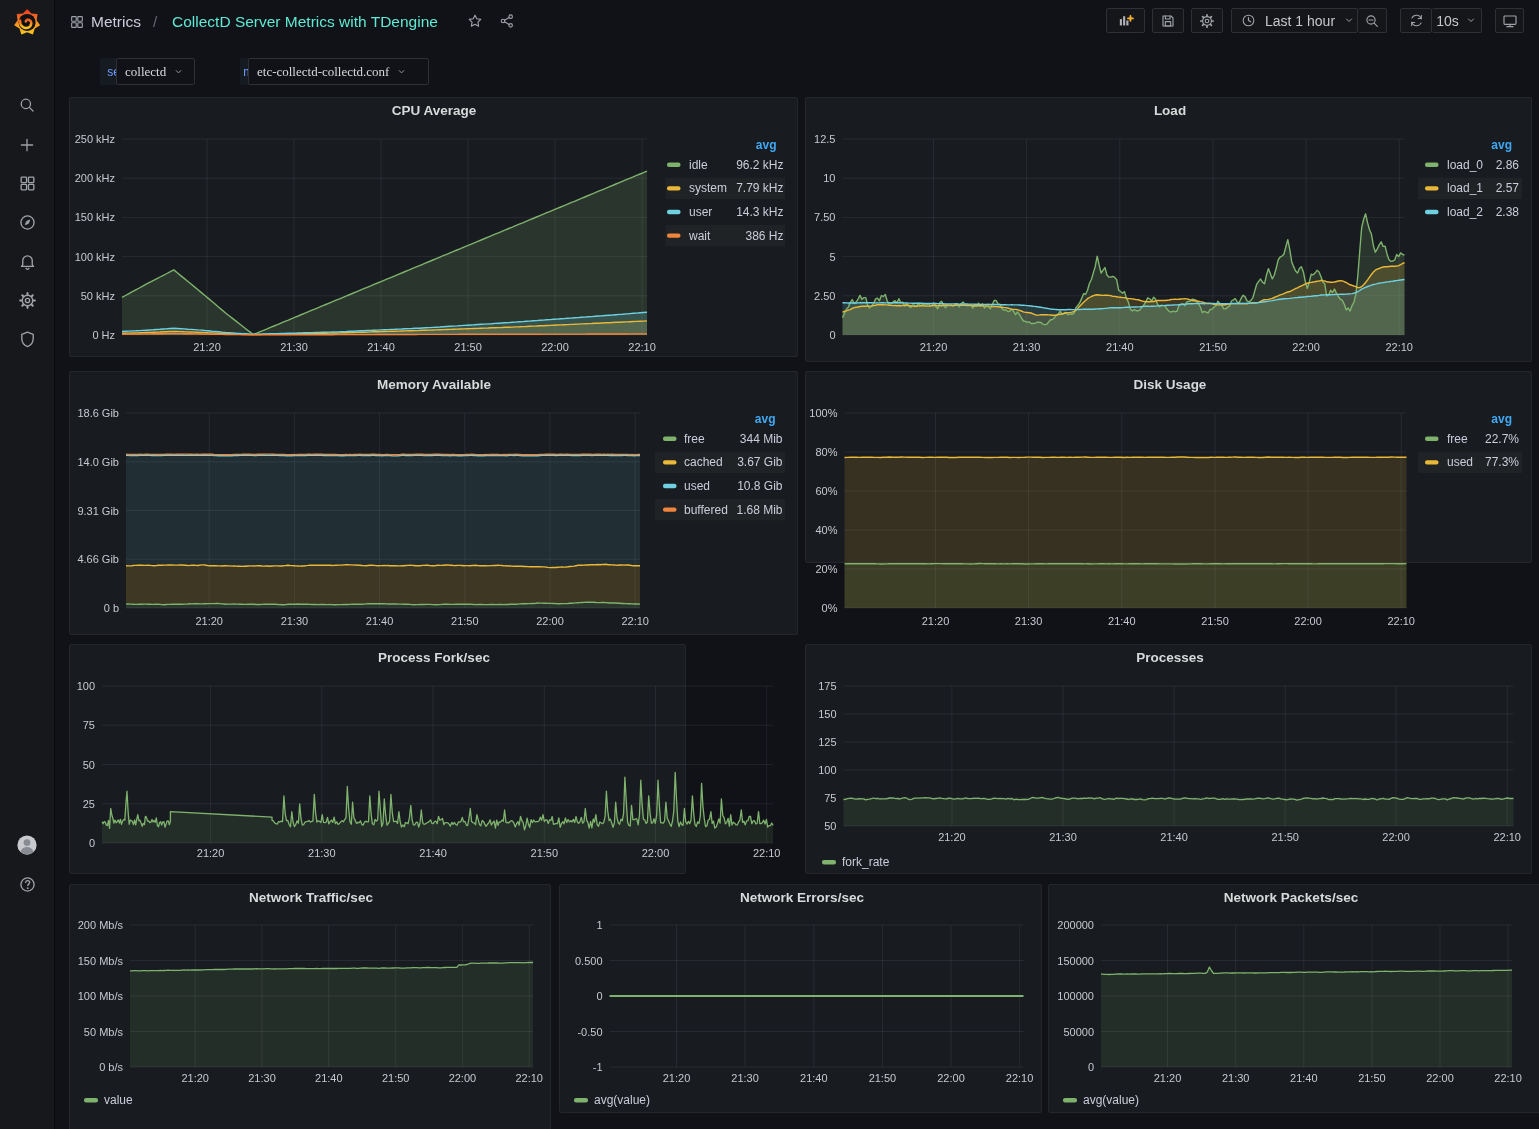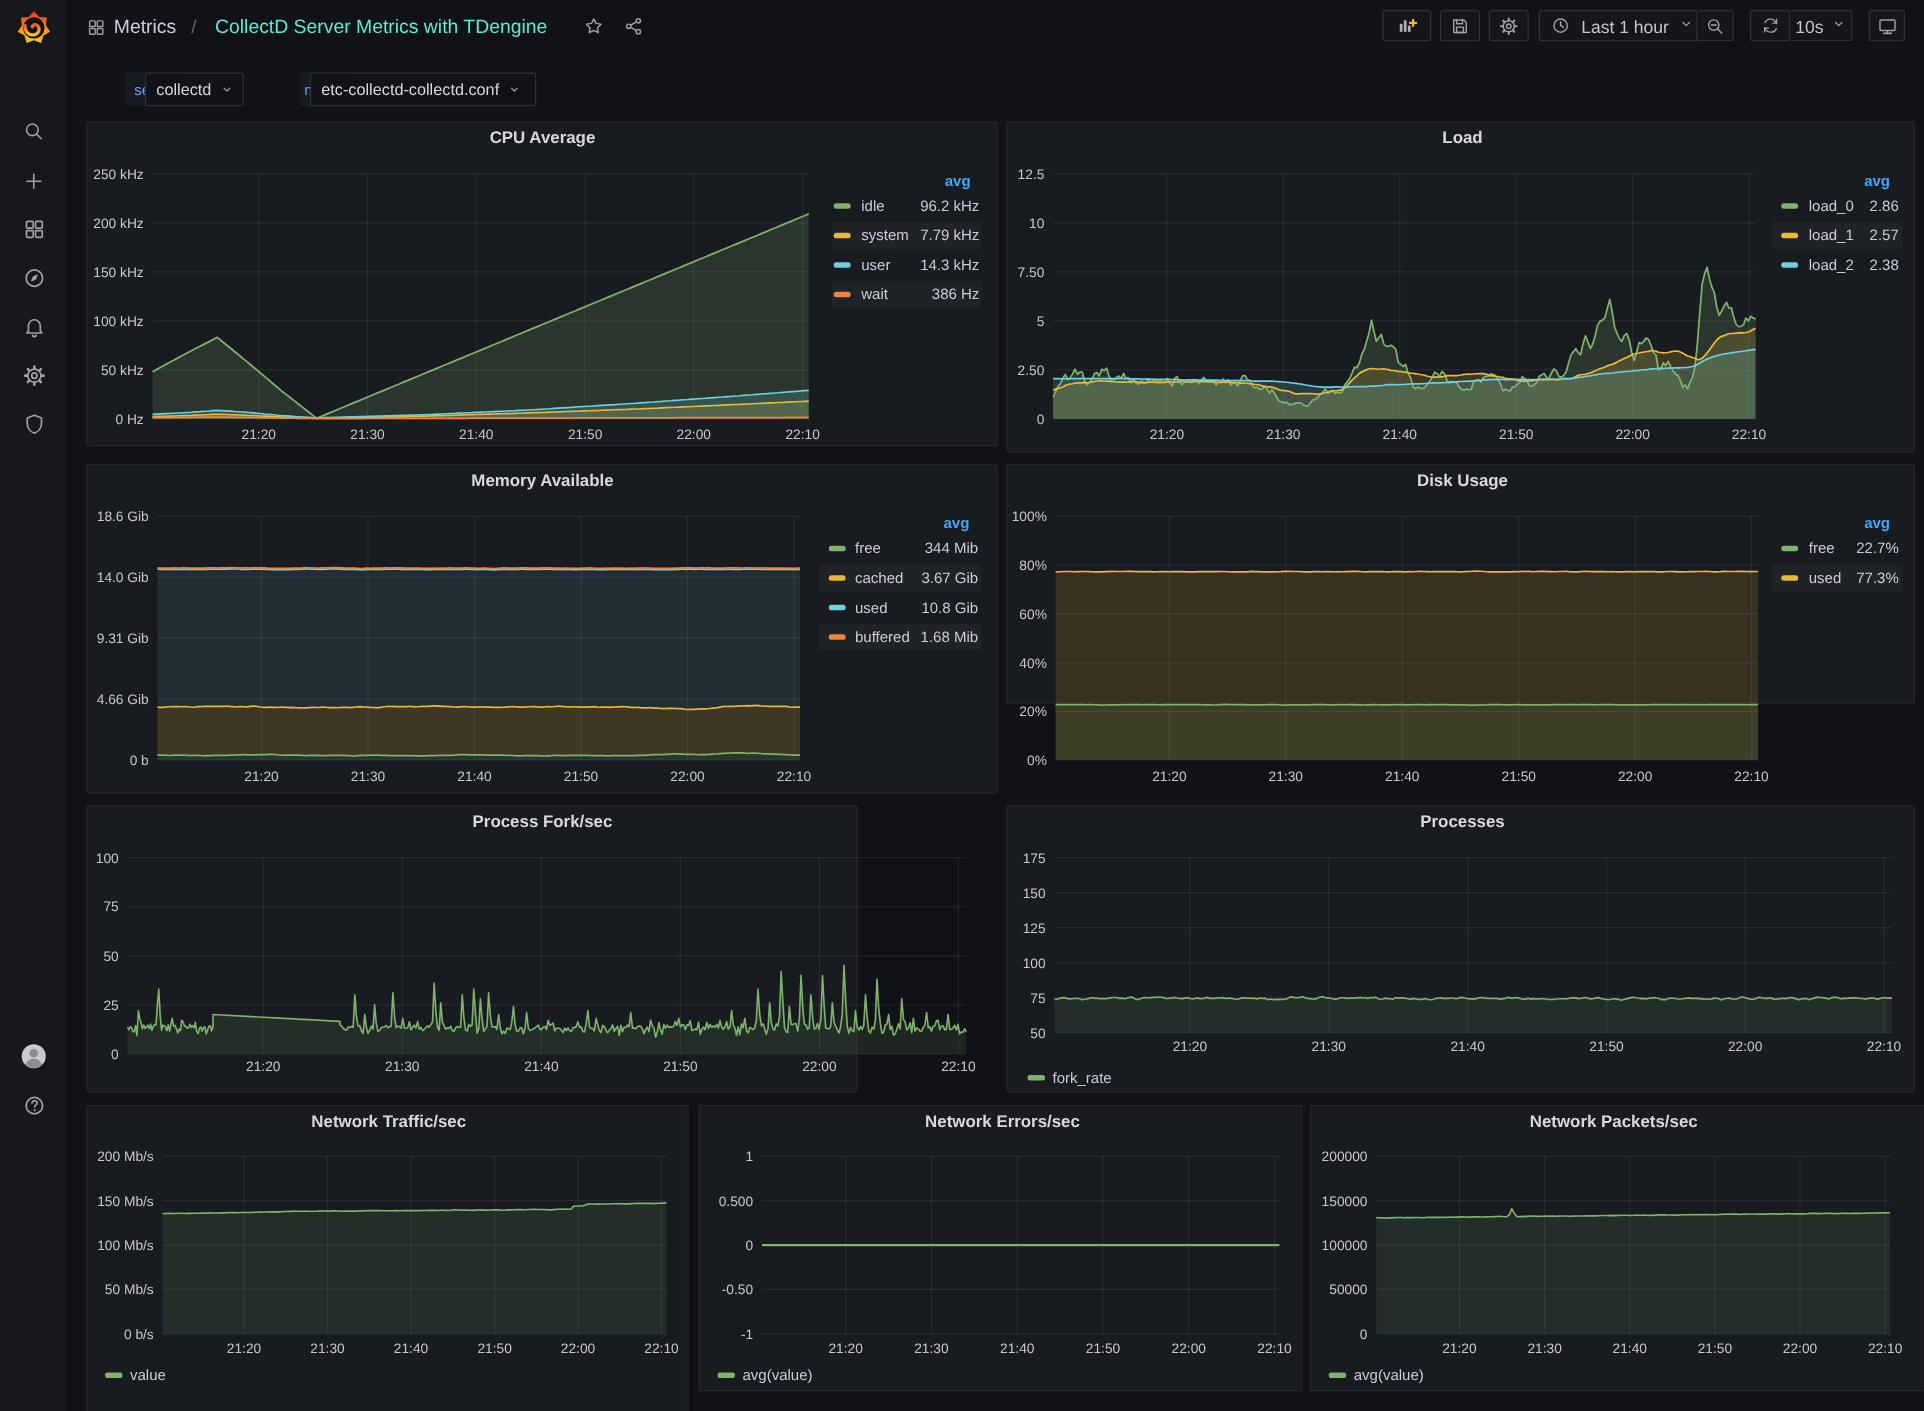--- a/index.html
+++ b/index.html
@@ -10,21 +10,21 @@
 .navbar { position:absolute; left:0; top:0; width:1539px; height:47px; background:#111217; z-index:1; }
 .navbar > div { }
 .tbtn { position:absolute; top:8px; height:25px; background:#141619; border:1px solid #2f3036;
   border-radius:2px; display:flex; align-items:center; justify-content:center; }
 .submenu { position:absolute; left:0; top:0; width:1539px; height:97px; z-index:1; }
 .vlabel { position:absolute; top:58px; height:27px; background:#161b22; color:#6e9fff;
   font-size:12px; display:flex; align-items:center; justify-content:center;
   border-radius:2px 0 0 2px; font-weight:500;margin-left:32px; }
 .vvalue { position:absolute; top:58px; height:27px; background:#111217; border:1px solid #2f3036;
   color:#d8d9da; font-size:13px; display:flex; align-items:center; padding-left:8px;
-  border-radius:2px; white-space:nowrap; }
+  border-radius:2px; white-space:nowrap;font-family:Liberation Serif, serif; }
 .vvalue .car { margin-left:7px; display:flex; align-items:center; }
 .panel { position:absolute; background:#181b1f; border:1px solid #25262b; border-radius:2px; }
 .panel svg { position:absolute; left:0; top:0; }
 </style></head>
 <body>
 <div class="sidebar">
     <div style="position:absolute;left:18px;top:96px;width:18px;height:18px"><svg width="18" height="18" viewBox="0 0 24 24" fill="none" stroke="#9fa2a8" stroke-width="1.7" stroke-linecap="round" stroke-linejoin="round" style="">
         <circle cx="10.5" cy="10.5" r="6.2"></circle>
         <line x1="15.2" y1="15.2" x2="20" y2="20"></line>
       </svg></div>

